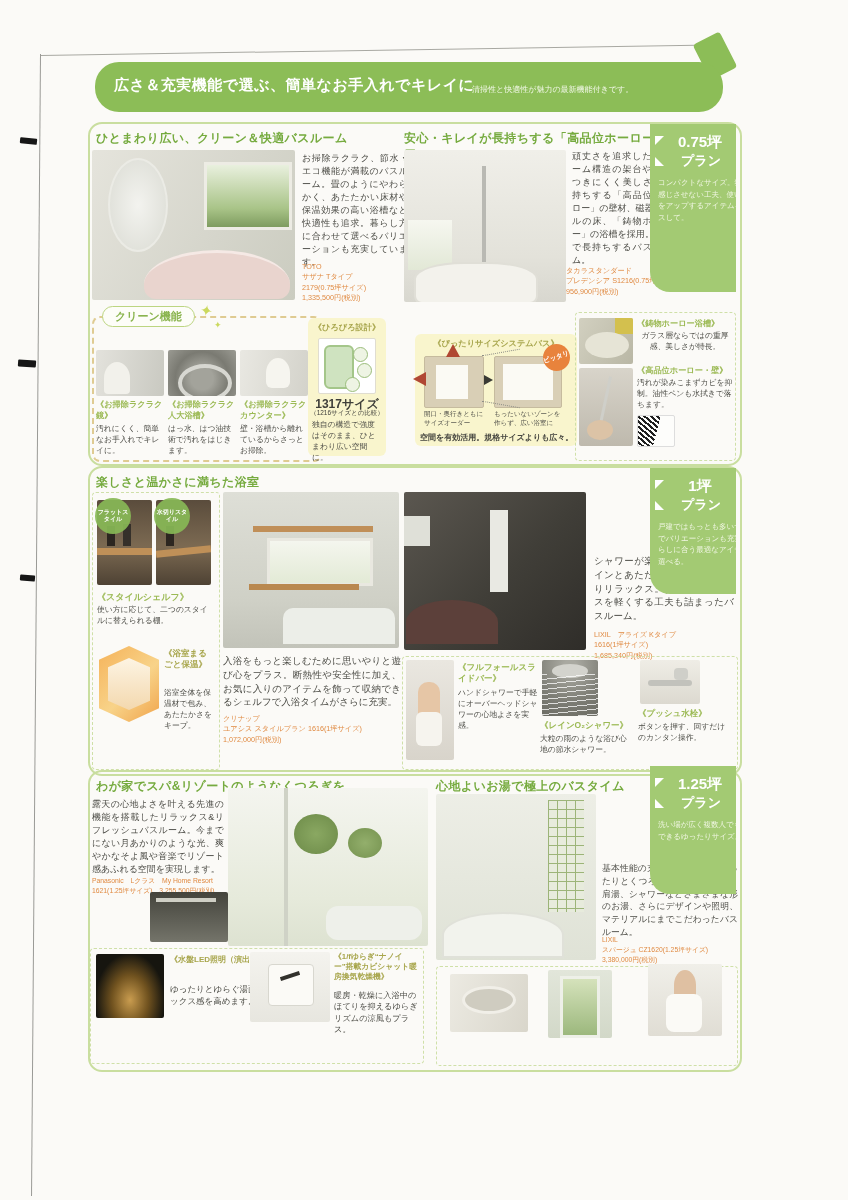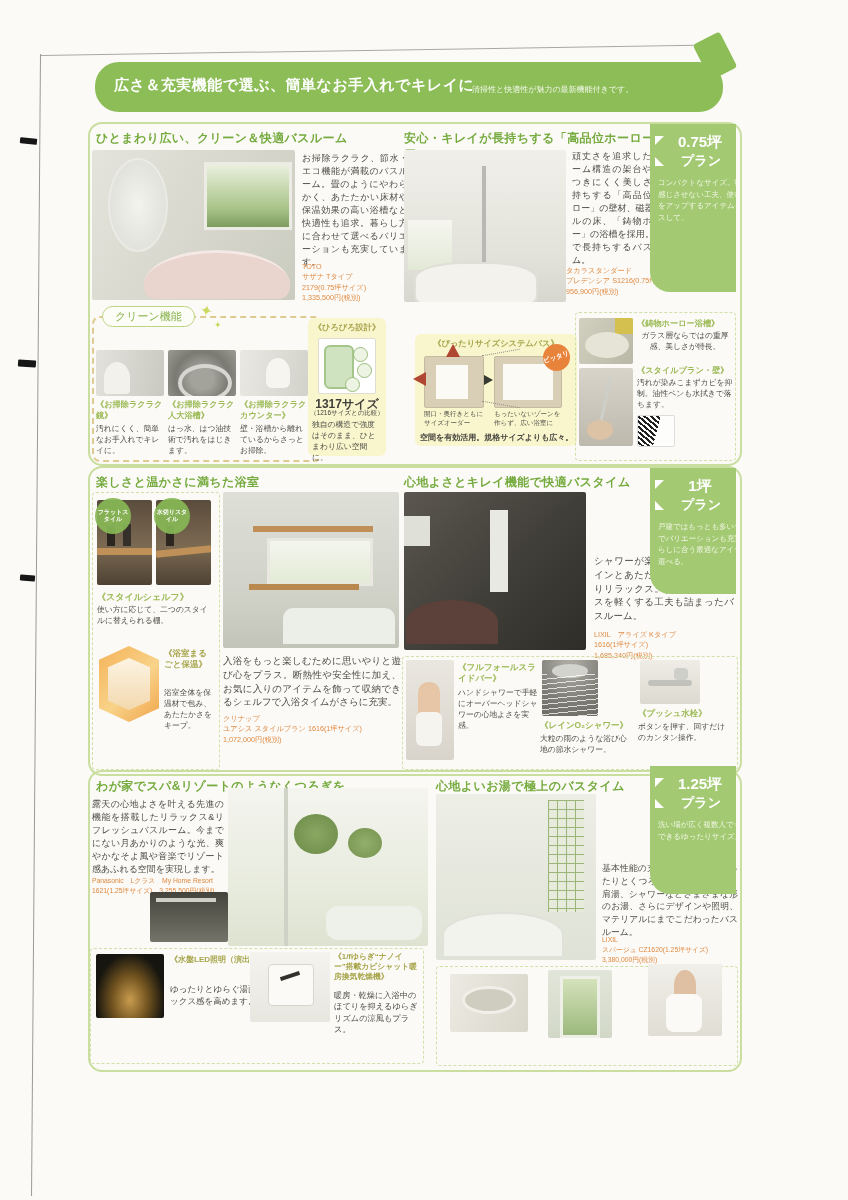--- a/index.html
+++ b/index.html
@@ -27,21 +27,21 @@
   .cr{font-size:7.2px;color:var(--credit-orange,#e08a42);line-height:1.45;word-break:break-all;}
   .cap{font-size:8.2px;font-weight:bold;color:var(--caption-green,#9cba55);line-height:1.3;word-break:break-all;}
   .ol{color:var(--caption-olive,#a8a64d)!important;}
   .small{font-size:7.8px;line-height:1.4;word-break:break-all;color:#4d4d47;}
   .tiny{font-size:6.5px;line-height:1.35;word-break:break-all;color:#4d4d47;}
   
   .yb{background:var(--box-yellow,#f9f5cd);border-radius:6px;}
   .dash-o{border:2px dashed #dfcb92;border-radius:8px;}
   .dash-g{border:1.5px dashed #cfe0a8;border-radius:4px;}
   .pill{background:#fdfdf8;border:1.5px solid #bcd581;border-radius:12px;color:#8ab44e;
-        font-size:11px;font-weight:normal;padding:2px 12px;}
+        font-size:11px;font-weight:bold;padding:2px 12px;}
   .sparkle{color:#cbd95e;}
   
   .plan-tab{left:650px;width:86px;background:var(--tab-green,#a3ca73);border-bottom-left-radius:20px;
             overflow:hidden;color:#fff;}
   .t1{top:124px;height:168px;} .t2{top:468px;height:126px;} .t3{top:766px;height:128px;}
   .plan-size{margin-top:9px;padding-left:14px;text-align:center;font-size:15px;font-weight:bold;}
   .plan-word{padding-left:16px;text-align:center;font-size:13px;font-weight:bold;}
   .plan-desc{margin:7px 0 0 8px;width:102px;font-size:7.5px;line-height:1.55;color:#f0f6e2;word-break:break-all;}
   .tri{position:absolute;width:0;height:0;}
   .tri-a{left:5px;top:12px;border-top:9px solid #fff;border-right:9px solid transparent;}
@@ -248,21 +248,21 @@
   <div class="abs ph p-thumb1" style="left:579px;top:318px;width:54px;height:46px;">
     <span class="corner"></span>
     <span class="rim"></span>
   </div>
   <div class="abs cap" style="left:637px;top:319px;width:96px;">《鋳物ホーロー浴槽》</div>
   <div class="abs small" style="left:637px;top:331px;width:96px;text-align:center;">ガラス層ならではの重厚感、美しさが特長。</div>
   <div class="abs ph p-thumb2" style="left:579px;top:368px;width:54px;height:78px;">
     <span class="hose"></span>
     <span class="hand"></span>
   </div>
-  <div class="abs cap" style="left:637px;top:366px;width:96px;">《スタイルプラン・壁》</div>
+  <div class="abs cap" style="left:637px;top:366px;width:96px;">《高品位ホーロー・壁》</div>
   <div class="abs small" style="left:637px;top:378px;width:96px;">汚れが染みこまずカビを抑制。油性ペンも水拭きで落ちます。</div>
   <div class="abs ph scribble" style="left:637px;top:415px;width:36px;height:30px;"></div>
 
   <div class="abs h" style="left:96px;top:474px;width:280px;">楽しさと温かさに満ちた浴室</div>
   <div class="abs dash-g" style="left:92px;top:492px;width:126px;height:276px;"></div>
   <div class="abs ph p-wood" style="left:97px;top:500px;width:55px;height:85px;">
     <span class="shelf"></span>
     <span class="btl"></span>
     <span class="btl2"></span>
   </div>
@@ -286,21 +286,20 @@
     <span class="s2"></span>
     <span class="tub"></span>
   </div>
   <div class="abs b" style="left:223px;top:654px;width:178px;font-size:9.5px;">入浴をもっと楽しむために思いやりと遊び心をプラス。断熱性や安全性に加え、お気に入りのアイテムを飾って収納できるシェルフで入浴タイムがさらに充実。</div>
   <div class="abs cr" style="left:223px;top:714px;width:180px;">
     <div>クリナップ</div>
     <div>ユアシス スタイルプラン 1616(1坪サイズ)</div>
     <div>1,072,000円(税別)</div>
   </div>
 
-  <div class="abs h" style="left:404px;top:474px;width:280px;">心地よさとキレイ機能で快適バスタイム</div>
   <div class="abs ph p-dark" style="left:404px;top:492px;width:182px;height:158px;">
     <span class="win"></span>
     <span class="mir"></span>
     <span class="tub"></span>
   </div>
   <div class="abs b" style="left:594px;top:554px;width:140px;font-size:9.5px;">シャワーが楽しくなる空間デザインとあたたかい浴室でゆったりリラックス。お掃除のストレスを軽くする工夫も詰まったバスルーム。</div>
   <div class="abs cr" style="left:594px;top:630px;width:140px;">
     <div>LIXIL　アライズ Kタイプ</div>
     <div>1616(1坪サイズ)</div>
     <div>1,685,340円(税別)</div>

